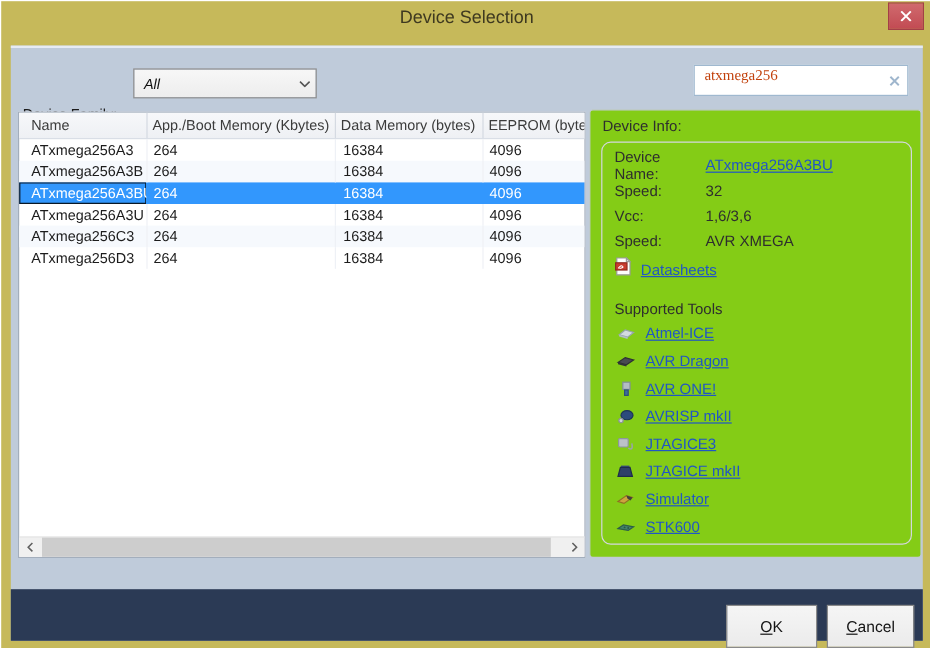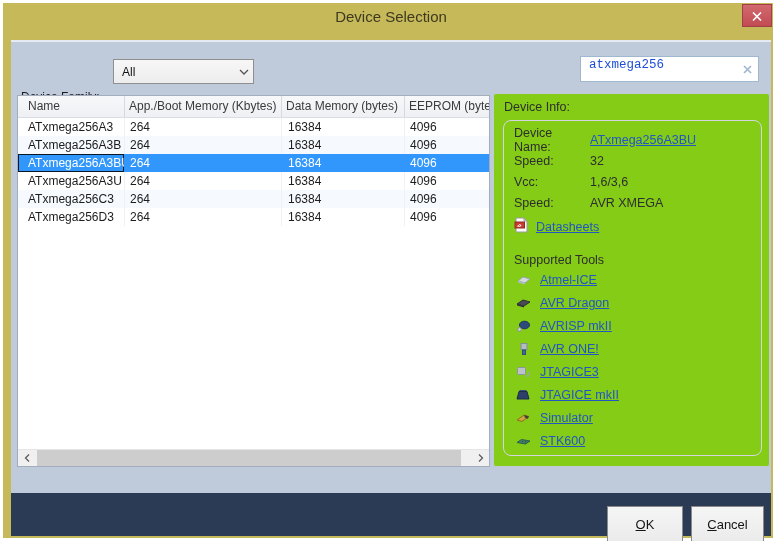--- a/index.html
+++ b/index.html
@@ -1,47 +1,47 @@
 <!DOCTYPE html>
 <html><head>
 <meta charset="utf-8">
 <style>
   * { margin:0; padding:0; box-sizing:border-box; }
   html,body { width:776px; height:541px; overflow:hidden; }
   body { font-family:"Liberation Sans", sans-serif; position:relative; background:#c6b95a; }
 
-  .window { position:absolute; inset:0; background:#c6b95a; border:3px solid #ffffff;padding-left:36px; }
+  .window { position:absolute; inset:0; background:#c6b95a; border:1px solid #ffffff;padding-left:36px; }
 
   
   .titlebar { position:absolute; left:0; top:0; width:776px; height:37px; }
   .title { position:absolute; left:0; top:0; width:100%; height:28px; line-height:28px;
            text-align:center; font-size:15px; color:#3e3920; }
   .close-btn { position:absolute; right:7px; top:1px; width:30px; height:23px;
                background:linear-gradient(#d06a6e,#c24b53); border:1px solid #a33f47;
                display:flex; align-items:center; justify-content:center; cursor:pointer; }
 
   
   .content { position:absolute; left:8px; top:37px; width:760px; height:496px;
              background:#bfcbda; border-top:2px solid #e6ebf3; }
 
   .lbl { position:absolute; font-size:12px; color:#1b1b1b;margin-top:27px; }
   .mn { display:inline-block; }
   .mn::first-letter { text-decoration:underline; }
 
-  .combo { position:absolute; left:102px; top:17px; width:141px; height:25px;
+  .combo { position:absolute; left:102px; top:17px; width:153px; height:25px;
            background:linear-gradient(#f7f7f7,#ededed); border:1px solid #8f8f8f;
-           font-size:12px; color:#111; display:flex; align-items:center; cursor:default; }
+           font-size:12px; color:#111; display:flex; align-items:center; cursor:default;font-style:italic; }
   .combo .val { padding-left:8px; flex:1; }
   .combo .chev { width:18px; display:flex; justify-content:center; }
 
   .searchbox { position:absolute; left:569px; top:14px; width:179px; height:26px;
                background:#fff; border:1px solid #9fb8cf; }
   .searchbox input { position:absolute; left:0; top:0; width:152px; height:16px; border:none;
-                     outline:none; padding-left:8px; font-size:12.5px; color:#1d4ed8;
-                     font-family:Liberation Mono, monospace; background:transparent; }
+                     outline:none; padding-left:8px; font-size:12.5px; color:#c2410c;
+                     font-family:Liberation Serif, serif; background:transparent; }
   .search-clear { position:absolute; right:4px; top:6px; width:14px; height:13px;
                   display:flex; align-items:center; justify-content:center; cursor:pointer; }
 
   
   .table { position:absolute; left:6px; top:53px; width:473px; height:372px;
            background:#fff; border:1px solid #a3aebc; }
   .thead { display:flex; height:22px; background:linear-gradient(#f7f8fa,#eef0f4);
            border-bottom:1px solid #d9dee6; }
   .th { font-size:12px; color:#3b3b3b; line-height:21px; white-space:nowrap; overflow:hidden;
         border-right:1px solid #d5dae2; }
@@ -237,34 +237,34 @@
             <svg width="18" height="14" viewBox="0 0 18 14">
               <path d="M2 8 L8 4 L15 6 L9 10 Z" fill="#484b51" stroke="#2e3135"></path>
               <path d="M2 8 L9 10 L9 11.5 L2 9.5 Z" fill="#303337"></path>
             </svg>
           </span>
           <a class="link">AVR Dragon</a>
         </div>
         <div class="tool-row">
           <span class="tool-icon">
             <svg width="18" height="14" viewBox="0 0 18 14">
+              <rect x="6" y="1.5" width="6" height="6" fill="#b3bcc4" stroke="#828e98"></rect>
+              <rect x="7.5" y="8" width="3" height="4.5" fill="#3c6c9c" stroke="#2c5076"></rect>
+            </svg>
+          </span>
+          <a class="link">AVR ONE!</a>
+        </div>
+        <div class="tool-row">
+          <span class="tool-icon">
+            <svg width="18" height="14" viewBox="0 0 18 14">
               <ellipse cx="9.5" cy="6" rx="5" ry="3.8" fill="#2c4b7c" stroke="#1d3458"></ellipse>
               <circle cx="4.5" cy="10.5" r="1.8" fill="#cfd4da" stroke="#8b9199"></circle>
             </svg>
           </span>
           <a class="link">AVRISP mkII</a>
-        </div>
-        <div class="tool-row">
-          <span class="tool-icon">
-            <svg width="18" height="14" viewBox="0 0 18 14">
-              <rect x="6" y="1.5" width="6" height="6" fill="#b3bcc4" stroke="#828e98"></rect>
-              <rect x="7.5" y="8" width="3" height="4.5" fill="#3c6c9c" stroke="#2c5076"></rect>
-            </svg>
-          </span>
-          <a class="link">AVR ONE!</a>
         </div>
         <div class="tool-row">
           <span class="tool-icon">
             <svg width="18" height="14" viewBox="0 0 18 14">
               <rect x="2.5" y="2.5" width="8" height="7" rx="1" fill="#bcc2c9" stroke="#8d969e"></rect>
               <path d="M10.5 10.5 q4.5 2.5 3 -4" fill="none" stroke="#9aa3ac" stroke-width="1.2"></path>
             </svg>
           </span>
           <a class="link">JTAGICE3</a>
         </div>

